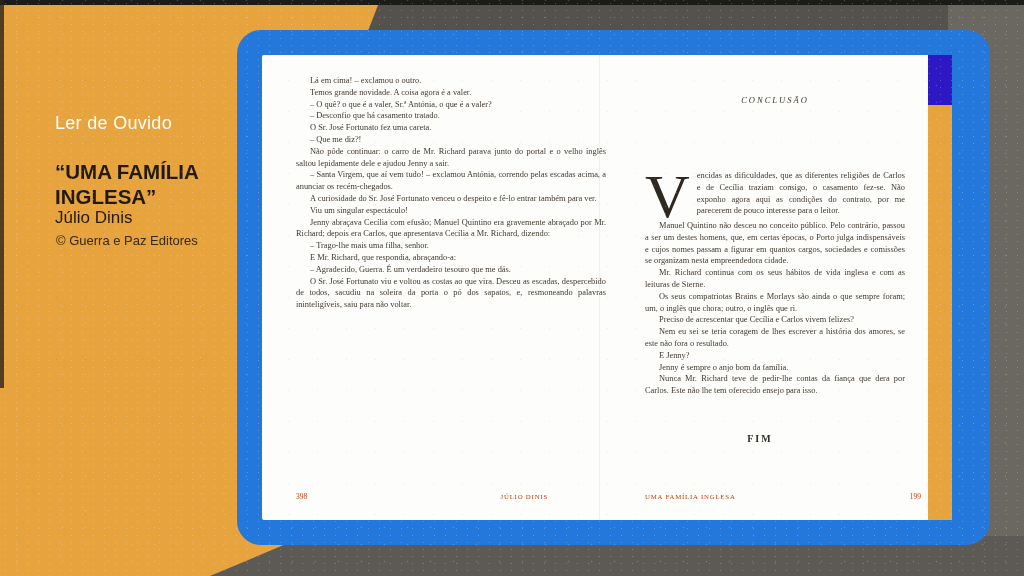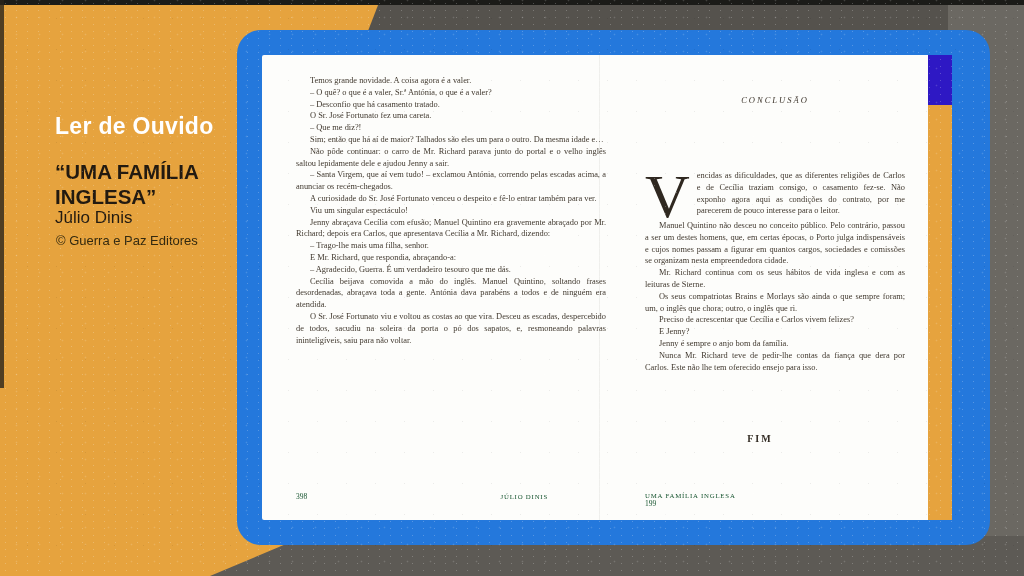--- a/index.html
+++ b/index.html
@@ -10,21 +10,21 @@
   .bg-gray-top{position:absolute;left:350px;top:0;width:674px;height:62px;
                background:#55524D;clip-path:polygon(30px 0,100% 0,100% 100%,6px 100%);}
   .bg-gray-right{position:absolute;left:948px;top:0;width:76px;height:576px;background:#6B6862;}
   .bg-gray-bottom{position:absolute;left:210px;top:536px;width:814px;height:40px;
                background:#5D5A55;clip-path:polygon(95px 0,100% 0,100% 100%,0 100%);}
   .strip-top{position:absolute;left:0;top:0;width:1024px;height:5px;background:#1B1B18;}
   .left-edge{position:absolute;left:0;top:0;width:4px;height:388px;background:rgba(42,36,28,0.8);}
 
   
   .sidebar{position:absolute;left:0;top:0;width:237px;height:576px;}
-  .program-title{position:absolute;left:55px;top:113px;font-size:23px;font-weight:bold;
+  .program-title{position:absolute;left:55px;top:113px;font-size:18px;font-weight:normal;
                  color:#FFFFFF;letter-spacing:0.3px;}
   .book-title{position:absolute;left:55px;top:159px;width:180px;font-size:20.5px;
               font-weight:bold;line-height:25px;color:#221A10;}
   .author{position:absolute;left:55px;top:208px;font-size:17px;color:#221A10;}
   .publisher{position:absolute;left:56px;top:233px;font-size:13px;color:#33290F;}
 
   
   .frame{position:absolute;left:237px;top:30px;width:753px;height:515px;
          background:#2478DC;border-radius:24px;}
   .pages{position:absolute;left:25px;top:25px;width:690px;height:465px;
@@ -39,23 +39,23 @@
   .col-right{left:383px;top:115px;width:260px;}
   .chapter-title{position:absolute;left:383px;top:40px;width:260px;text-align:center;
             font-family:"Liberation Serif",serif;font-size:8.5px;letter-spacing:2px;color:#3B332A;font-style:italic;}
   .opening{min-height:50px;}
   .dropcap{float:left;font-size:62px;line-height:47px;padding:3px 7px 0 0;color:#2F2820;
            font-family:"Liberation Serif",serif;}
   .fim{position:absolute;left:368px;top:378px;width:260px;text-align:center;
        font-family:"Liberation Serif",serif;font-size:10px;font-weight:600;
        letter-spacing:2px;color:#332C24;}
   .page-footer{position:absolute;top:437px;display:flex;justify-content:space-between;
-       align-items:baseline;font-family:"Liberation Serif",serif;color:#14532d;}
+       align-items:baseline;font-family:"Liberation Serif",serif;color:#c2410c;}
   .footer-left{left:34px;width:310px;}
-  .footer-right{left:383px;width:276px;flex-direction:column;}
+  .footer-right{left:383px;width:276px;}
   .running-head{font-size:6.8px;letter-spacing:0.8px;}
   .running-head.inner{padding-right:58px;}
   .page-num{font-size:7.5px;}
 
   
   .bookmark{position:absolute;left:666px;top:0;width:24px;height:465px;}
   .bookmark-top{width:100%;height:50px;background:#2E18C4;}
   .bookmark-rest{width:100%;height:415px;background:#E6A33E;}
 
   
@@ -83,52 +83,52 @@
     <div class="book-title">“UMA FAMÍLIA INGLESA”</div>
     <div class="author">Júlio Dinis</div>
     <div class="publisher">© Guerra e Paz Editores</div>
   </div>
 
   <div class="frame">
     <div class="pages">
       <div class="spine"></div>
 
       <div class="page-col col-left">
+          <p class="para">Lá em cima! – exclamou o outro.</p>
           <p class="para">Temos grande novidade. A coisa agora é a valer.</p>
           <p class="para">– O quê? o que é a valer, Sr.ª Antónia, o que é a valer?</p>
           <p class="para">– Desconfio que há casamento tratado.</p>
           <p class="para">O Sr. José Fortunato fez uma careta.</p>
           <p class="para">– Que me diz?!</p>
-          <p class="para">Sim; então que há aí de maior? Talhados são eles um para o outro. Da mesma idade e…</p>
           <p class="para">Não pôde continuar: o carro de Mr. Richard parava junto do portal e o velho inglês saltou lepidamente dele e ajudou Jenny a sair.</p>
           <p class="para">– Santa Virgem, que aí vem tudo! – exclamou Antónia, correndo pelas escadas acima, a anunciar os recém-chegados.</p>
           <p class="para">A curiosidade do Sr. José Fortunato venceu o despeito e fê-lo entrar também para ver.</p>
           <p class="para">Viu um singular espectáculo!</p>
           <p class="para">Jenny abraçava Cecília com efusão; Manuel Quintino era gravemente abraçado por Mr. Richard; depois era Carlos, que apresentava Cecília a Mr. Richard, dizendo:</p>
           <p class="para">– Trago-lhe mais uma filha, senhor.</p>
           <p class="para">E Mr. Richard, que respondia, abraçando-a:</p>
           <p class="para">– Agradecido, Guerra. É um verdadeiro tesouro que me dás.</p>
-          <p class="para">Cecília beijava comovida a mão do inglês. Manuel Quintino, soltando frases desordenadas, abraçava toda a gente. Antónia dava parabéns a todos e de ninguém era atendida.</p>
           <p class="para">O Sr. José Fortunato viu e voltou as costas ao que vira. Desceu as escadas, despercebido de todos, sacudiu na soleira da porta o pó dos sapatos, e, resmoneando palavras ininteligíveis, saiu para não voltar.</p>
         </div>
       <div class="page-footer footer-left">
         <span class="page-num">398</span>
         <span class="running-head inner">JÚLIO DINIS</span>
       </div>
 
       <div class="chapter-title">CONCLUSÃO</div>
       <div class="page-col col-right">
         <div class="opening">
           <span class="dropcap">V</span><span>encidas as dificuldades, que as diferentes religiões de Carlos e de Cecília traziam consigo, o casamento fez-se. Não exponho agora aqui as condições do contrato, por me parecerem de pouco interesse para o leitor.</span>
         </div>
         <div>
             <p class="para">Manuel Quintino não desceu no conceito público. Pelo contrário, passou a ser um destes homens, que, em certas épocas, o Porto julga indispensáveis e cujos nomes passam a figurar em quantos cargos, sociedades e comissões se organizam nesta empreendedora cidade.</p>
             <p class="para">Mr. Richard continua com os seus hábitos de vida inglesa e com as leituras de Sterne.</p>
             <p class="para">Os seus compatriotas Brains e Morlays são ainda o que sempre foram; um, o inglês que chora; outro, o inglês que ri.</p>
             <p class="para">Preciso de acrescentar que Cecília e Carlos vivem felizes?</p>
+            <p class="para">Nem eu sei se teria coragem de lhes escrever a história dos amores, se este não fora o resultado.</p>
             <p class="para">E Jenny?</p>
             <p class="para">Jenny é sempre o anjo bom da família.</p>
             <p class="para">Nunca Mr. Richard teve de pedir-lhe contas da fiança que dera por Carlos. Este não lhe tem oferecido ensejo para isso.</p>
           </div>
       </div>
       <div class="fim">FIM</div>
       <div class="page-footer footer-right">
         <span class="running-head">UMA FAMÍLIA INGLESA</span>
         <span class="page-num">199</span>
       </div>

